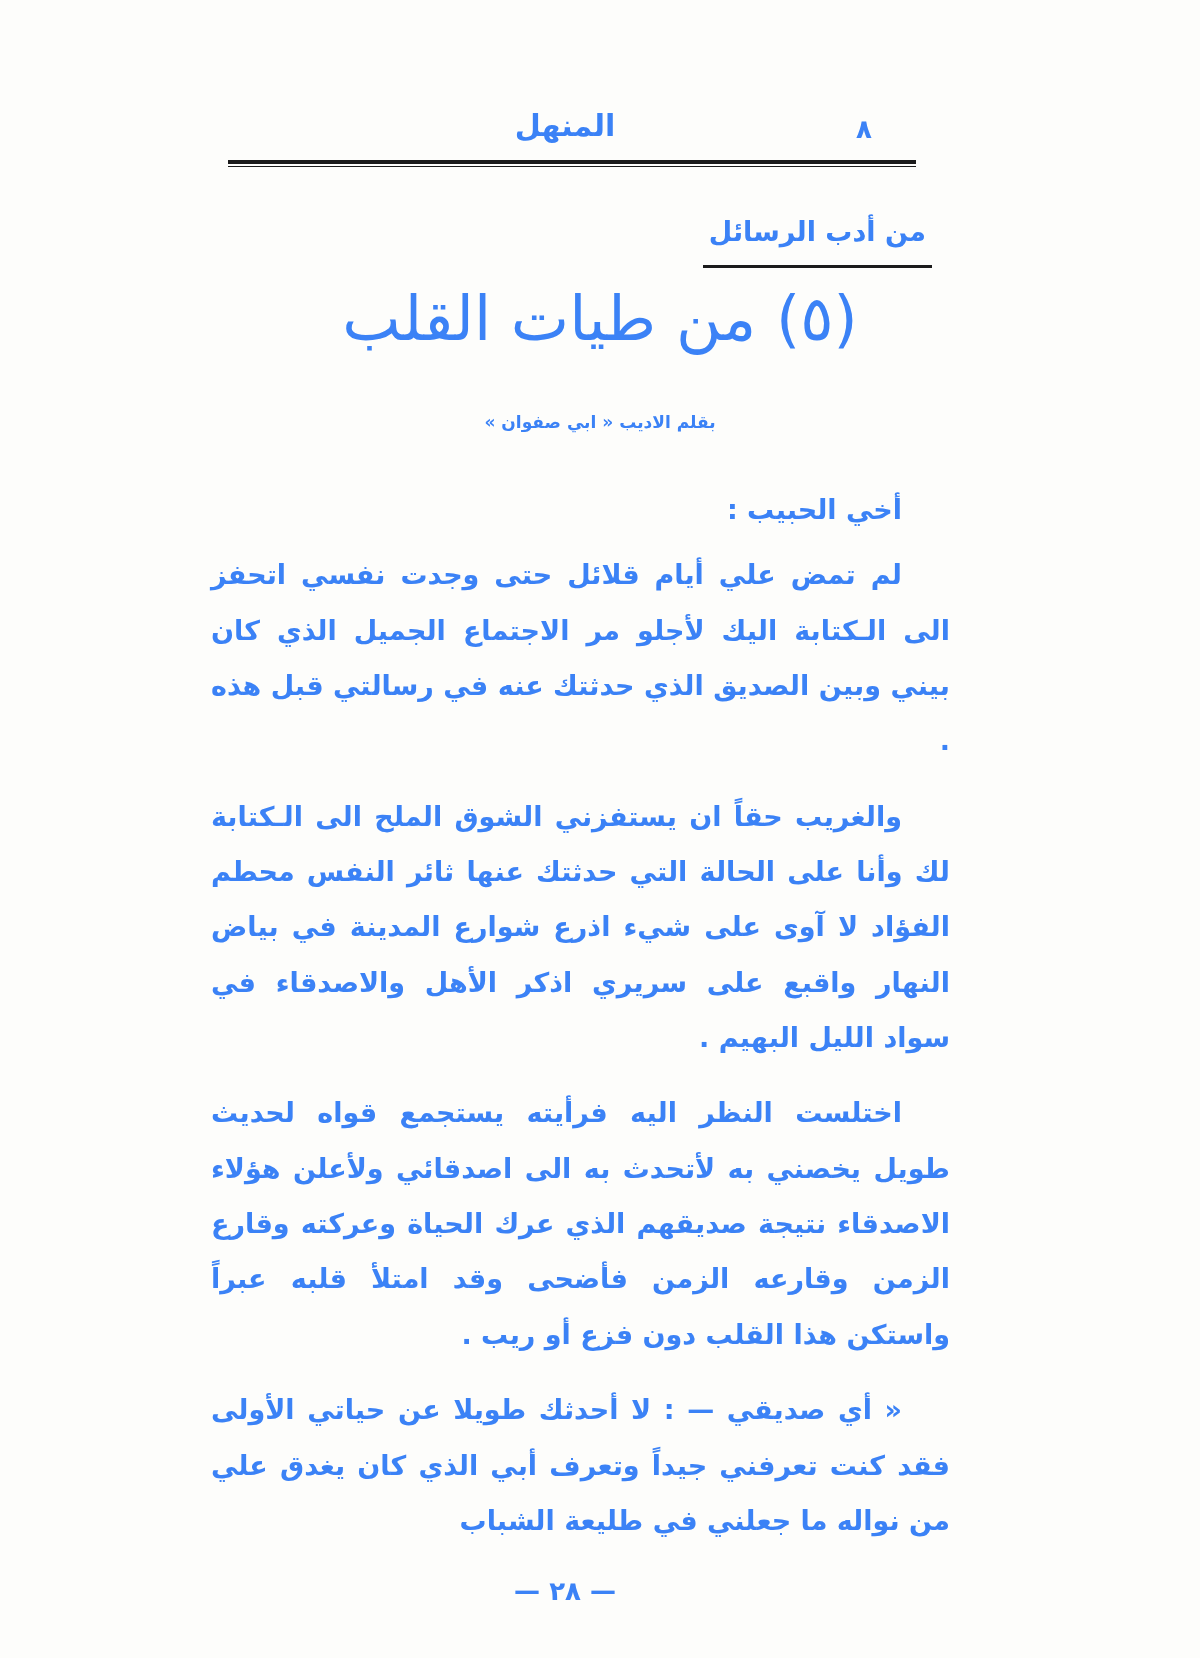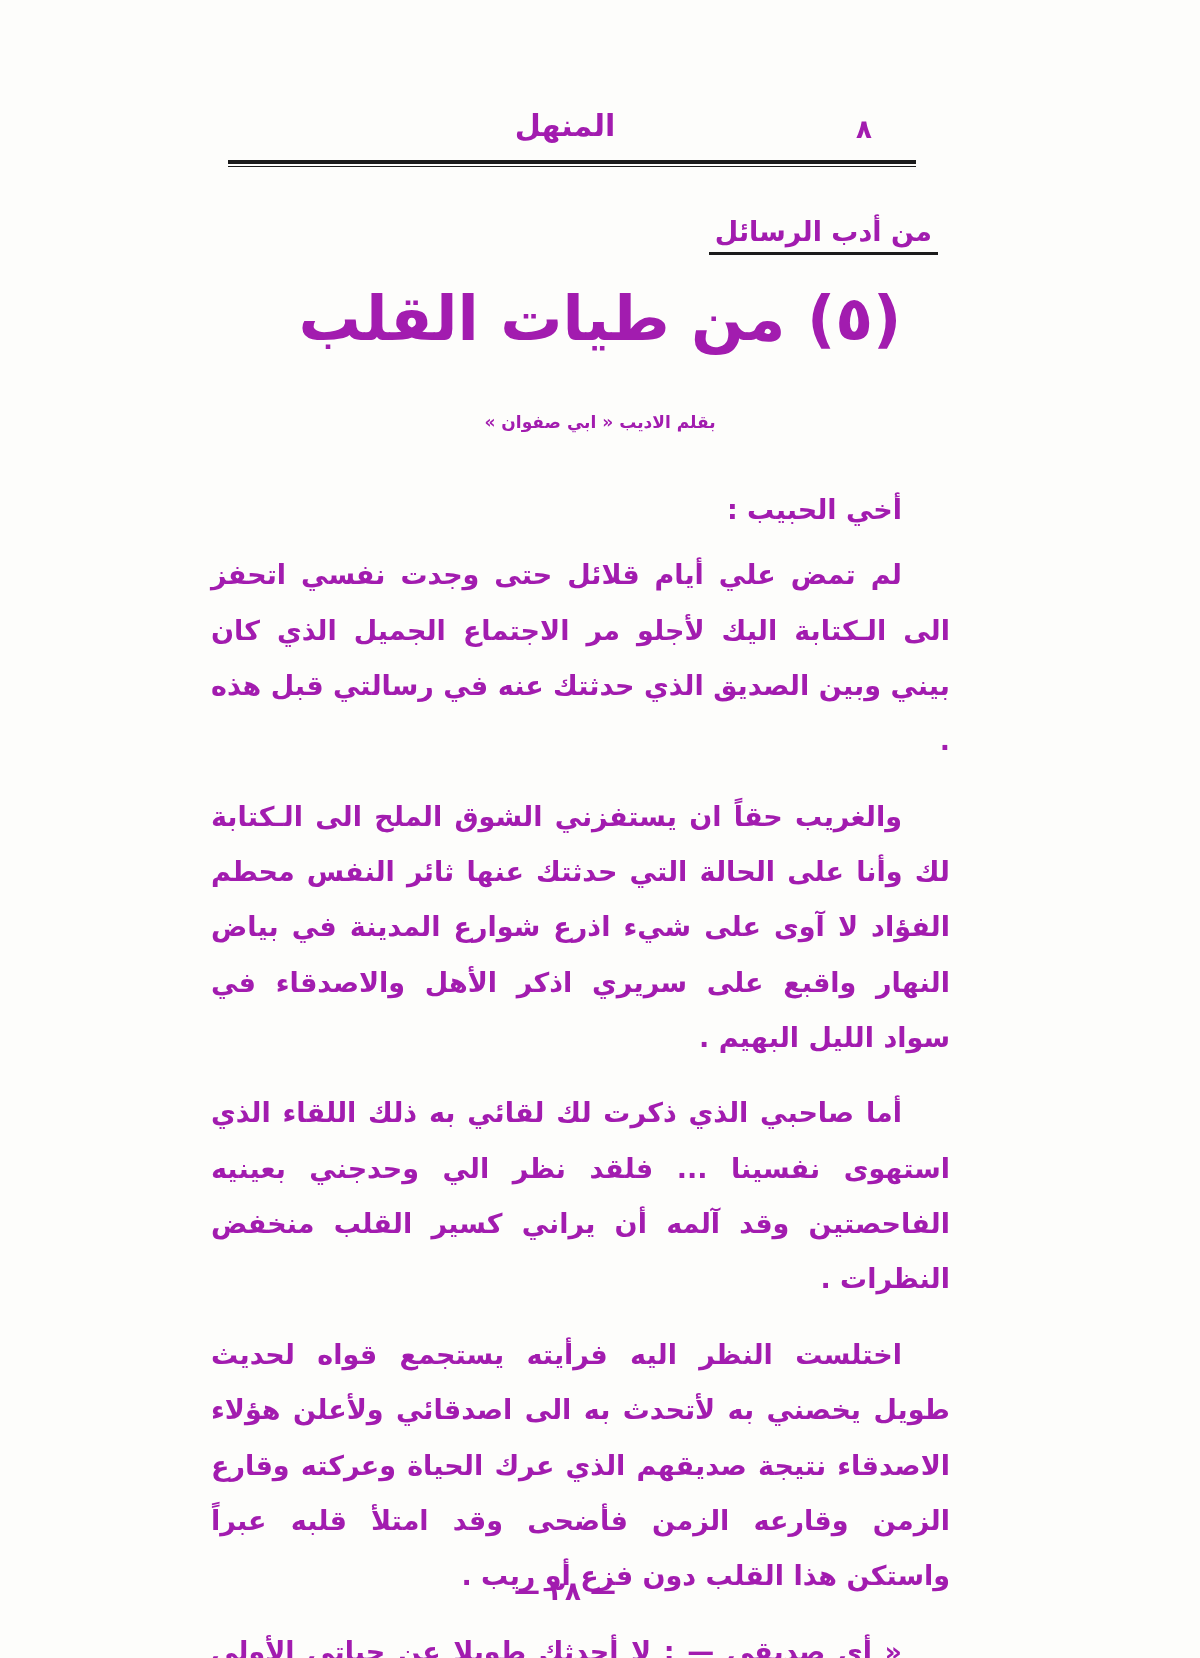--- a/index.html
+++ b/index.html
@@ -6,21 +6,21 @@
     margin: 0;
     padding: 0;
     background: #e8e8e8;
   }
   .page {
     position: relative;
     width: 1200px;
     height: 1658px;
     margin: 0 auto;
     background: #fdfdfb;
-    color: #a21caf;
+    color: #3b82f6;
     font-family: "DejaVu Sans", sans-serif;
     overflow: hidden;
   }
   .magazine-title {
     position: absolute;
     top: 108px;
     left: 0;
     right: 70px;
     text-align: center;
     font-size: 30px;
@@ -40,37 +40,37 @@
     left: 228px;
     width: 688px;
     height: 0;
     border-top: 4px solid #1b1b1b;
     border-bottom: 1px solid #1b1b1b;
     padding-top: 2px;
   }
   .section-label {
     position: absolute;
     top: 216px;
-    right: 262px;
+    right: 268px;
     direction: rtl;
     font-size: 27px;
     font-weight: bold;
-    padding: 0 6px 5px 6px;
+    padding: 0 6px 18px 6px;
     border-bottom: 3px solid #1b1b1b;
   }
   .article-title {
     position: absolute;
     top: 282px;
     left: 0;
     right: 0;
     margin: 0;
     text-align: center;
     direction: rtl;
     font-size: 62px;
-    font-weight: bold;
+    font-weight: normal;
     letter-spacing: 1px;
   }
   .byline {
     position: absolute;
     top: 412px;
     left: 0;
     right: 0;
     text-align: center;
     direction: rtl;
     font-size: 17px;
@@ -121,20 +121,19 @@
   <div class="section-label">من أدب الرسائل</div>
 
   <h1 class="article-title">(٥) من طيات القلب</h1>
 
   <div class="byline">بقلم الاديب « ابي صفوان »</div>
 
   <div class="article-body">
     <p class="salutation">أخي الحبيب :</p>
     <p>لم تمض علي أيام قلائل حتى وجدت نفسي اتحفز الى الـكتابة اليك لأجلو مر الاجتماع الجميل الذي كان بيني وبين الصديق الذي حدثتك عنه في رسالتي قبل هذه .</p>
     <p>والغريب حقاً ان يستفزني الشوق الملح الى الـكتابة لك وأنا على الحالة التي حدثتك عنها ثائر النفس محطم الفؤاد لا آوى على شيء اذرع شوارع المدينة في بياض النهار واقبع على سريري اذكر الأهل والاصدقاء في سواد الليل البهيم .</p>
-    <p>أما صاحبي الذي ذكرت لك لقائي به ذلك اللقاء الذي استهوى نفسينا ... فلقد نظر الي وحدجني بعينيه الفاحصتين وقد آلمه أن يراني كسير القلب منخفض النظرات .</p>
     <p>اختلست النظر اليه فرأيته يستجمع قواه لحديث طويل يخصني به لأتحدث به الى اصدقائي ولأعلن هؤلاء الاصدقاء نتيجة صديقهم الذي عرك الحياة وعركته وقارع الزمن وقارعه الزمن فأضحى وقد امتلأ قلبه عبراً واستكن هذا القلب دون فزع أو ريب .</p>
     <p>« أي صديقي — : لا أحدثك طويلا عن حياتي الأولى فقد كنت تعرفني جيداً وتعرف أبي الذي كان يغدق علي من نواله ما جعلني في طليعة الشباب</p>
   </div>
 
   <div class="footer-page-number">— ٢٨ —</div>
 
 </div>
 
 </body></html>

